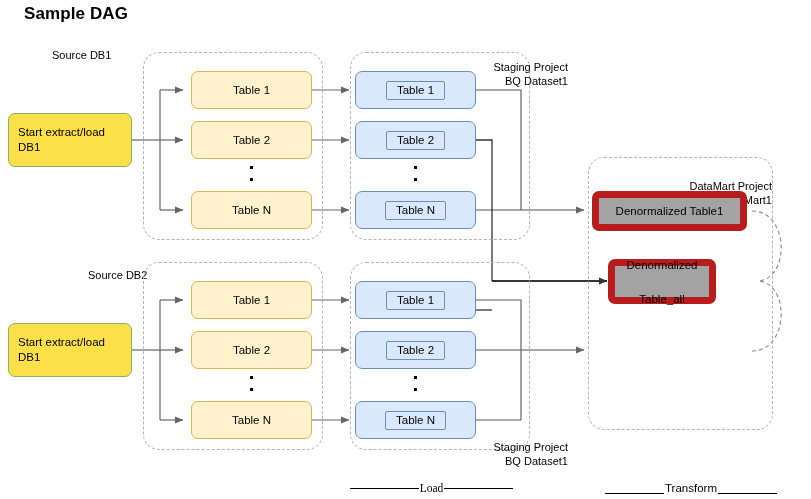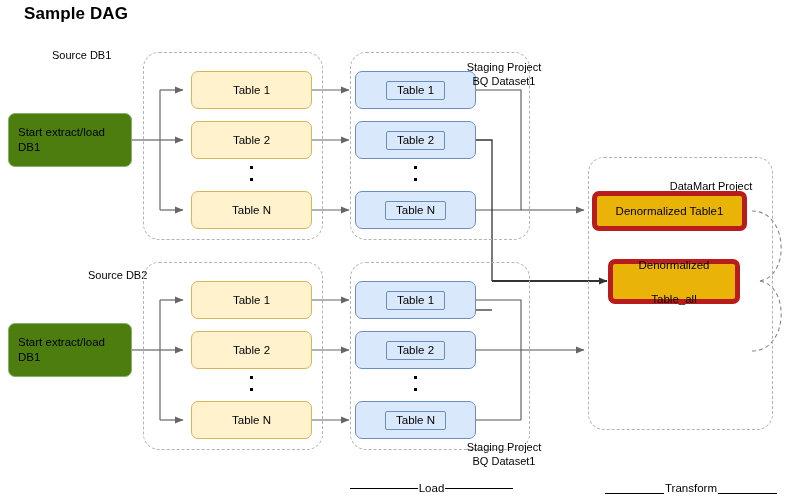--- a/index.html
+++ b/index.html
@@ -4,32 +4,32 @@
 <style>
   html,body{margin:0;padding:0;background:#ffffff;}
   body{width:811px;height:499px;position:relative;overflow:hidden;
        font-family:"Liberation Sans","DejaVu Sans",sans-serif;color:#000;}
   #stage{position:absolute;left:0;top:0;width:811px;height:499px;}
   svg#wires{position:absolute;left:0;top:0;width:811px;height:499px;pointer-events:none;}
 
   .ttl{position:absolute;font-size:17px;font-weight:bold;letter-spacing:.1px;}
 
   .lbl{position:absolute;font-size:11px;line-height:14px;color:#000;white-space:pre;}
-  .lbl.r{text-align:center;}
+  .lbl.r{text-align:right;}
 
   .group{position:absolute;border:1px dashed #b3b3b3;border-radius:16px;box-sizing:border-box;}
 
   .node{position:absolute;box-sizing:border-box;border-radius:7px;
         display:flex;align-items:center;justify-content:center;
         font-size:11.5px;line-height:15px;text-align:left;}
-  .node.green{background:#4d7c0f;border:1px solid #82b366;
+  .node.green{background:#fde047;border:1px solid #82b366;
         justify-content:flex-start;text-align:left;padding:0 9px;}
   .node.yellow{background:#fff2cc;border:1px solid #d6b656;}
   .node.blue{background:#dae8fc;border:1px solid #6c8ebf;}
-  .node.purple{background:#eab308;border:5px solid #b91c1c;}
+  .node.purple{background:#a3a3a3;border:7px solid #b91c1c;}
   .node.purple.two{flex-direction:column;justify-content:center;line-height:22px;}
 
   .inner{box-sizing:border-box;background:#dae8fc;border:1px solid #6c8ebf;
          border-radius:2px;padding:1px 10px;font-size:11.5px;line-height:15px;}
 
   .dots{position:absolute;width:40px;text-align:center;}
   .dots i{display:block;width:3px;height:3px;background:#000;margin:0 auto 9px auto;}
 
   .phase{position:absolute;display:flex;align-items:center;
          font-size:11.5px;white-space:nowrap;}
@@ -163,28 +163,28 @@
   <div class="lbl r" style="left: 440px; top: 440px; width: 128px; white-space: pre;">Staging Project
 BQ Dataset1</div>
 
   <div class="group" style="left:588px;top:157px;width:185px;height:273px;"></div>
 
   <div class="lbl r" style="left: 650px; top: 155px; width: 122px; white-space: pre; margin-top: 24px;">DataMart Project
 BQ DataMart1</div>
 
   <div class="node purple" style="left:592px;top:191px;width:155px;height:40px;">Denormalized Table1</div>
 
-  <div class="node purple two" style="left:608px;top:259px;width:132px;height:45px;gap:12px;">
+  <div class="node purple two" style="left:608px;top:259px;width:108px;height:45px;gap:12px;">
     <span>Denormalized</span>
     <span>Table_all</span>
   </div>
 
 
 
-  <div class="phase" style="left:350px;top:482px;width:163px;">
+  <div class="phase" style="left:350px;top:482px;width:163px;font-family:Liberation Serif, serif;">
     <span class="rule"></span>
     <span class="nm">Load</span>
     <span class="rule"></span>
   </div>
 
   <div class="phase" style="left:605px;top:482px;width:172px;align-items:flex-end;">
     <span class="rule"></span>
     <span class="nm">Transform</span>
     <span class="rule"></span>
   </div>

